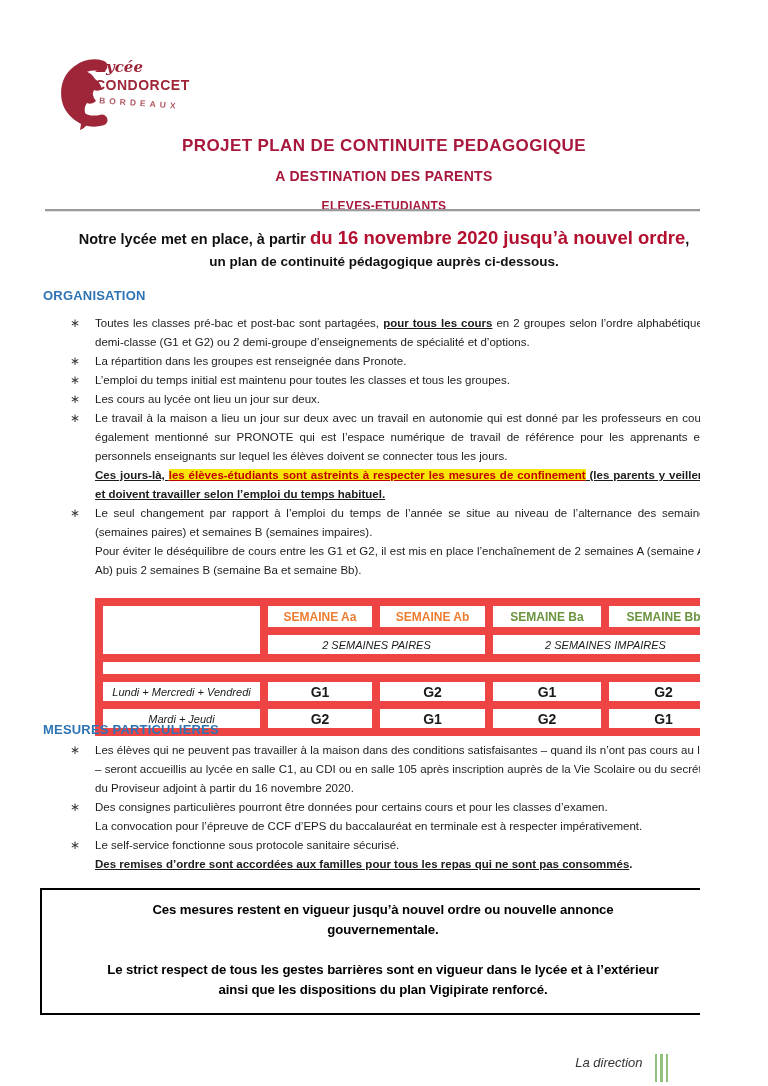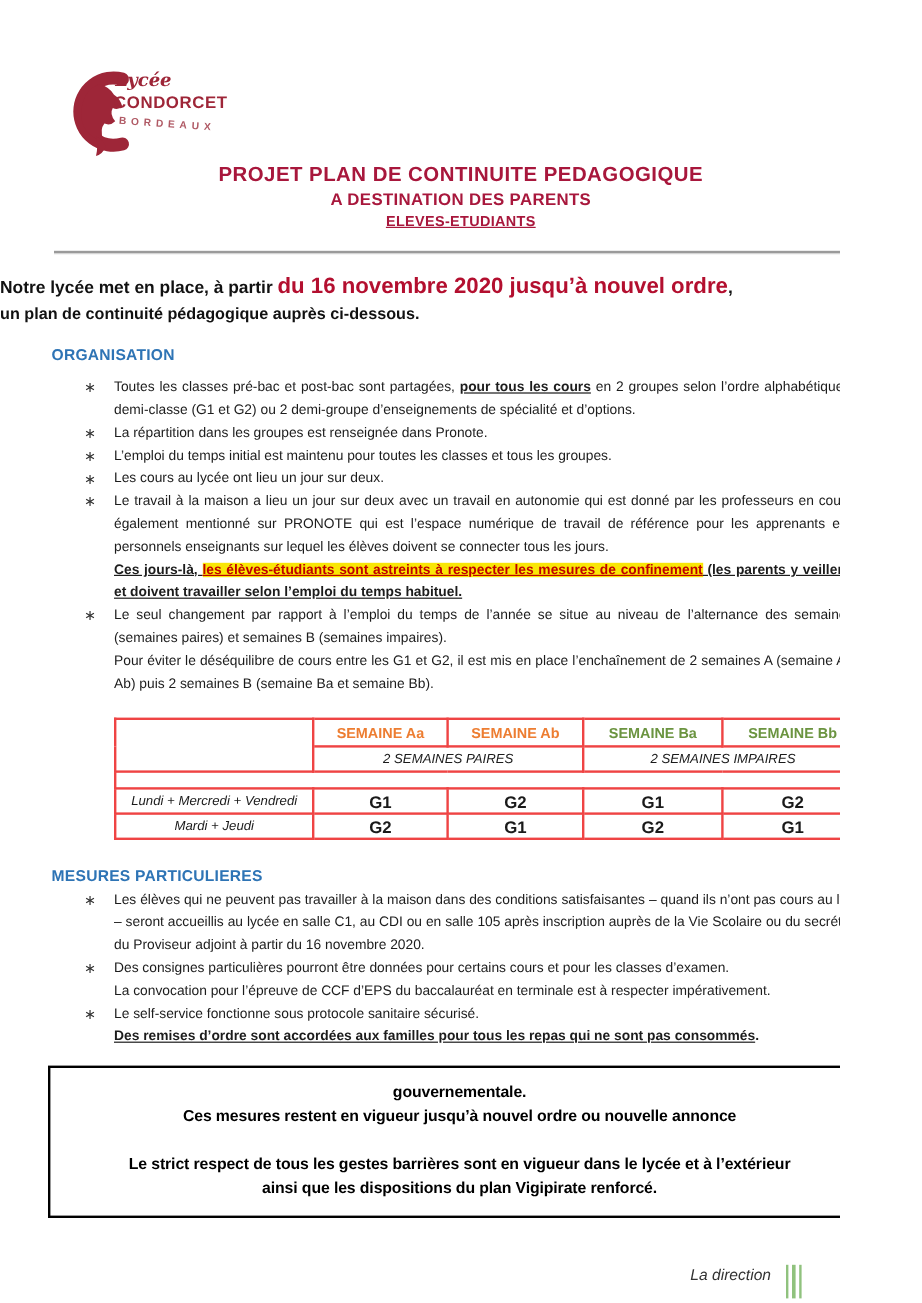--- a/index.html
+++ b/index.html
@@ -12,28 +12,28 @@
   .logo-lycee{position:absolute;top:8px;left:46px;font-family:"DejaVu Serif",serif;
               font-style:italic;font-size:15px;font-weight:bold;color:#9E2638;}
   .logo-name{position:absolute;top:27px;left:45px;font-size:14px;font-weight:bold;
              letter-spacing:.5px;color:#9E2638;}
   .logo-city{position:absolute;top:48px;left:49px;font-size:8.5px;font-weight:bold;
              letter-spacing:4px;color:#B05A65;transform:rotate(4deg);}
 
   
   .title-block{position:absolute;top:136px;left:0;width:768px;text-align:center;color:#A8173C;}
   .title-l1{font-size:17px;font-weight:bold;letter-spacing:.4px;}
-  .title-l2{font-size:14px;font-weight:bold;letter-spacing:.3px;margin-top:2px;}
-  .title-l3{font-size:12px;font-weight:bold;letter-spacing:.3px;margin-top:3px;text-decoration:underline;}
+  .title-l2{font-size:14px;font-weight:bold;letter-spacing:.3px;margin-top:12px;}
+  .title-l3{font-size:12px;font-weight:bold;letter-spacing:.3px;margin-top:15px;}
 
   .divider{position:absolute;top:209px;left:45px;width:678px;height:2px;background:#9a9a9a;
            box-shadow:0 1px 0 #e3e3e3;}
 
   
-  .intro{position:absolute;top:227px;left:0;width:768px;font-weight:bold;}
+  .intro{position:absolute;top:227px;left:0;width:768px;text-align:center;font-weight:bold;}
   .intro-black{font-size:14.5px;color:#111;}
   .intro-red{font-size:18.5px;color:#B30F2F;}
   .intro-l2{font-size:13.5px;color:#111;margin-top:5px;}
 
   
   .sec-heading{position:absolute;left:43px;color:#2E74B5;font-size:13px;font-weight:bold;
                letter-spacing:.2px;}
   #org-heading{top:288px;}
   #mes-heading{top:722px;}
 
@@ -42,21 +42,21 @@
   #org-list{top:314px;}
   #mes-list{top:741px;}
   ul.bullets li{position:relative;padding-left:35px;margin:0;}
   .marker{position:absolute;left:10px;top:0;font-size:12px;color:#333;}
   .bu{font-weight:bold;text-decoration:underline;}
   .hl{font-weight:bold;text-decoration:underline;background:#F9E606;color:#C00000;}
 
   
   .sched{position:absolute;top:598px;left:95px;width:623px;border-collapse:collapse;
          table-layout:fixed;}
-  .sched td{border:2px solid #ef4444;text-align:center;vertical-align:middle;padding:0;}
+  .sched td{border:8px solid #ef4444;text-align:center;vertical-align:middle;padding:0;}
   .sched .hdr{font-size:12px;font-weight:bold;height:21px;}
   .sched .orange{color:#ED7D31;}
   .sched .green{color:#6B9440;}
   .sched .grp{font-style:italic;font-size:11px;height:19px;margin-left:44px;}
   .sched .spacer td{height:12px;}
   .sched .rowlab{font-style:italic;font-size:11px;}
   .sched .gval{font-size:14px;font-weight:bold;height:19px;}
 
   
   .notice{position:absolute;top:888px;left:40px;width:686px;border:2px solid #000;
@@ -185,22 +185,22 @@
       <span>La convocation pour l’épreuve de CCF d’EPS du baccalauréat en terminale est à respecter impérativement.</span>
     </li>
     <li>
       <span class="marker">∗</span>
       <span>Le self-service fonctionne sous protocole sanitaire sécurisé.</span><br>
       <span class="bu">Des remises d’ordre sont accordées aux familles pour tous les repas qui ne sont pas consommés</span><b><span>.</span></b>
     </li>
   </ul>
 
   <div class="notice">
+    <div>Ces mesures restent en vigueur jusqu’à nouvel ordre ou nouvelle annonce</div>
     <div>gouvernementale.</div>
-    <div>Ces mesures restent en vigueur jusqu’à nouvel ordre ou nouvelle annonce</div>
     <div class="gap">Le strict respect de tous les gestes barrières sont en vigueur dans le lycée et à l’extérieur</div>
     <div>ainsi que les dispositions du plan Vigipirate renforcé.</div>
   </div>
 
   <div class="footer">
     <div class="signature">La direction</div>
     <div class="bars">
       <span></span>
         <span></span>
         <span></span>

